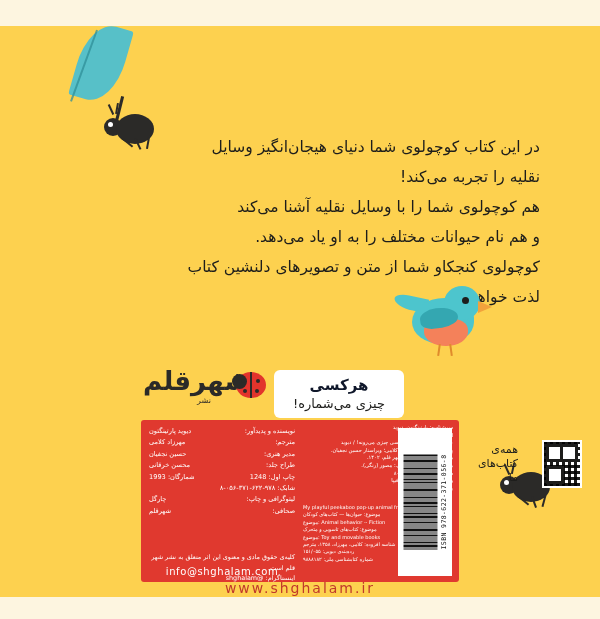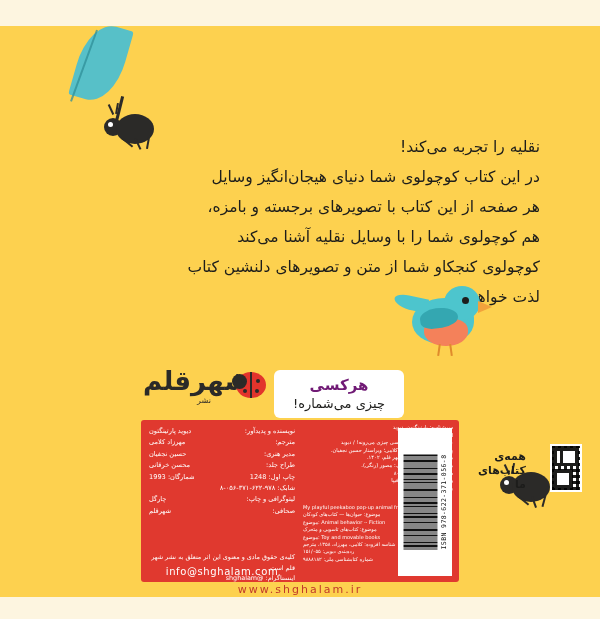--- a/index.html
+++ b/index.html
@@ -241,21 +241,21 @@
     border-radius: 6px;
     display: flex;
     flex-direction: column;
     align-items: center;
     justify-content: center;
     direction: rtl;
   }
   .title-card .t1 {
     font-size: 15px;
     font-weight: bold;
-    color: #701a75;
+    color: #0f172a;
     line-height: 19px;
   }
   .title-card .t2 {
     font-size: 13px;
     color: #1d1d1b;
     line-height: 18px;
   }
 
   
   .colophon {
@@ -355,24 +355,23 @@
     margin-top: 2px;
     font-family: "DejaVu Sans Mono", "Liberation Mono", monospace;
   }
 
   
   .qr-block {
     position: absolute;
     left: 478px; top: 436px;
     width: 104px; height: 56px;
     display: flex;
-    align-items: flex-end;
+    align-items: center;
     gap: 24px;
     direction: rtl;
-    font-weight: bold;
   }
   .qr {
     width: 44px; height: 44px;
     background:
       repeating-linear-gradient(90deg, #1d1d1b 0 3px, #fff 3px 6px),
       repeating-linear-gradient(0deg, #1d1d1b 0 3px, #fff 3px 6px);
     background-blend-mode: multiply;
     background-color: #fff;
     border: 2px solid #fff;
     position: relative;
@@ -401,21 +400,21 @@
     direction: rtl;
   }
 
   
   .website {
     position: absolute;
     left: 0; bottom: 23px;
     width: 600px;
     text-align: center;
     color: #c0392b;
-    font-size: 11px;
+    font-size: 14px;
     letter-spacing: 2px;
     font-family: "DejaVu Sans", "Liberation Sans", sans-serif;
   }
 </style>
 </head>
 <body>
 
 <div class="page">
 
   <div class="band-top"></div>
@@ -430,24 +429,24 @@
     <div class="ant-ant" style="left:12px; top:-7px; transform:rotate(10deg);"></div>
     <div class="ant-head"></div>
     <div class="ant-eye"></div>
     <div class="ant-body"></div>
     <div class="ant-leg" style="left:18px; top:32px; transform:rotate(40deg);"></div>
     <div class="ant-leg" style="left:28px; top:33px; transform:rotate(65deg);"></div>
     <div class="ant-leg" style="left:38px; top:32px; transform:rotate(100deg);"></div>
   </div>
 
   <div class="blurb">
+    <p>در این کتاب کوچولوی شما دنیای هیجان‌انگیز وسایل</p>
     <p>نقلیه را تجربه می‌کند!</p>
-    <p>در این کتاب کوچولوی شما دنیای هیجان‌انگیز وسایل</p>
-    <p>هر صفحه از این کتاب با تصویرهای برجسته و بامزه،</p>
     <p>هم کوچولوی شما را با وسایل نقلیه آشنا می‌کند</p>
+    <p>و هم نام حیوانات مختلف را به او یاد می‌دهد.</p>
     <p>کوچولوی کنجکاو شما از متن و تصویرهای دلنشین کتاب</p>
     <p>لذت خواهد برد.</p>
   </div>
 
   <div class="bird">
     <div class="bird-tail"></div>
     <div class="bird-body"></div>
     <div class="bird-belly"></div>
     <div class="bird-head"></div>
     <div class="bird-wing"></div>

